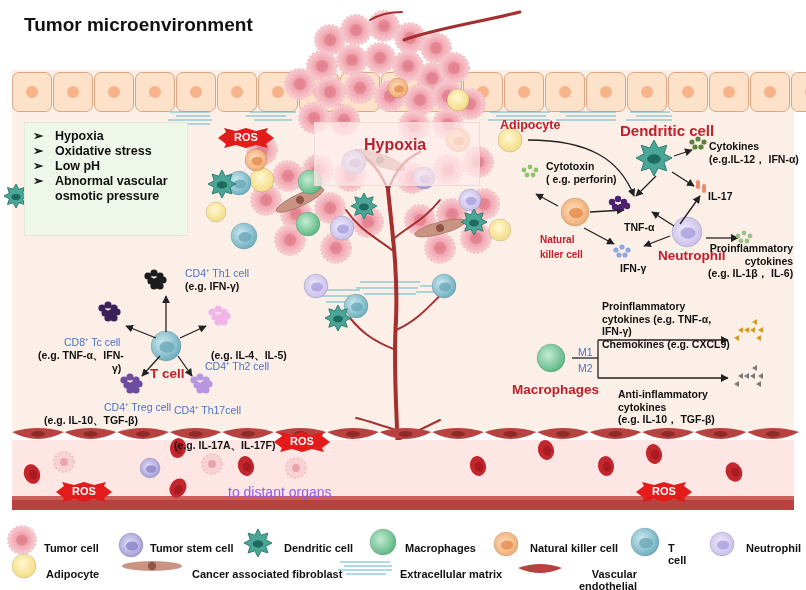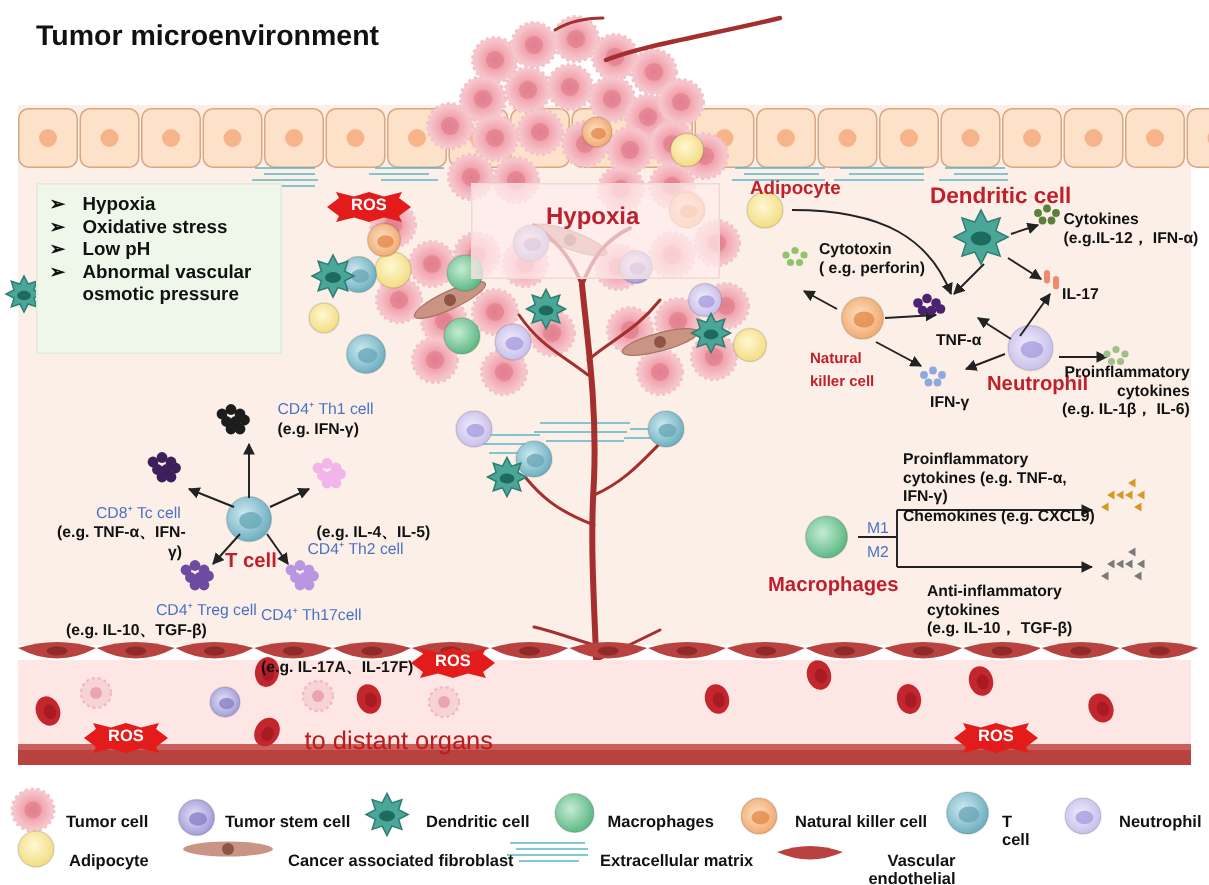--- a/index.html
+++ b/index.html
@@ -743,21 +743,21 @@
 <div class="abs ros" style="left:274px;top:432px"><svg viewBox="0 0 56 20">
       <polygon points="0,10 8,4 6,0 18,3 28,0 38,3 50,0 48,4 56,10 48,16 50,20 38,17 28,20 18,17 6,20 8,16" fill="#e31b1b"></polygon>
     </svg><span>ROS</span></div>
 <div class="abs ros" style="left:56px;top:482px"><svg viewBox="0 0 56 20">
       <polygon points="0,10 8,4 6,0 18,3 28,0 38,3 50,0 48,4 56,10 48,16 50,20 38,17 28,20 18,17 6,20 8,16" fill="#e31b1b"></polygon>
     </svg><span>ROS</span></div>
 <div class="abs ros" style="left:636px;top:482px"><svg viewBox="0 0 56 20">
       <polygon points="0,10 8,4 6,0 18,3 28,0 38,3 50,0 48,4 56,10 48,16 50,20 38,17 28,20 18,17 6,20 8,16" fill="#e31b1b"></polygon>
     </svg><span>ROS</span></div>
 
-<div class="abs" style="left:203px;top:484px;font-size:17px;color:#b91c1c;">to distant organs</div>
+<div class="abs" style="left:228px;top:484px;font-size:14px;color:#8b5cf6;">to distant organs</div>
 
 <div class="abs red" style="left:500px;top:118px;font-size:12.5px;">Adipocyte</div>
 <div class="abs red" style="left:620px;top:122px;font-size:15px;">Dendritic cell</div>
 <div class="abs blk lbl" style="left:709px;top:140px;">
     <div>Cytokines</div>
     <div>(e.g.IL-12， IFN-α)</div>
   </div>
 <div class="abs blk lbl" style="left:546px;top:160px;">
     <div>Cytotoxin</div>
     <div>( e.g. perforin)</div>

